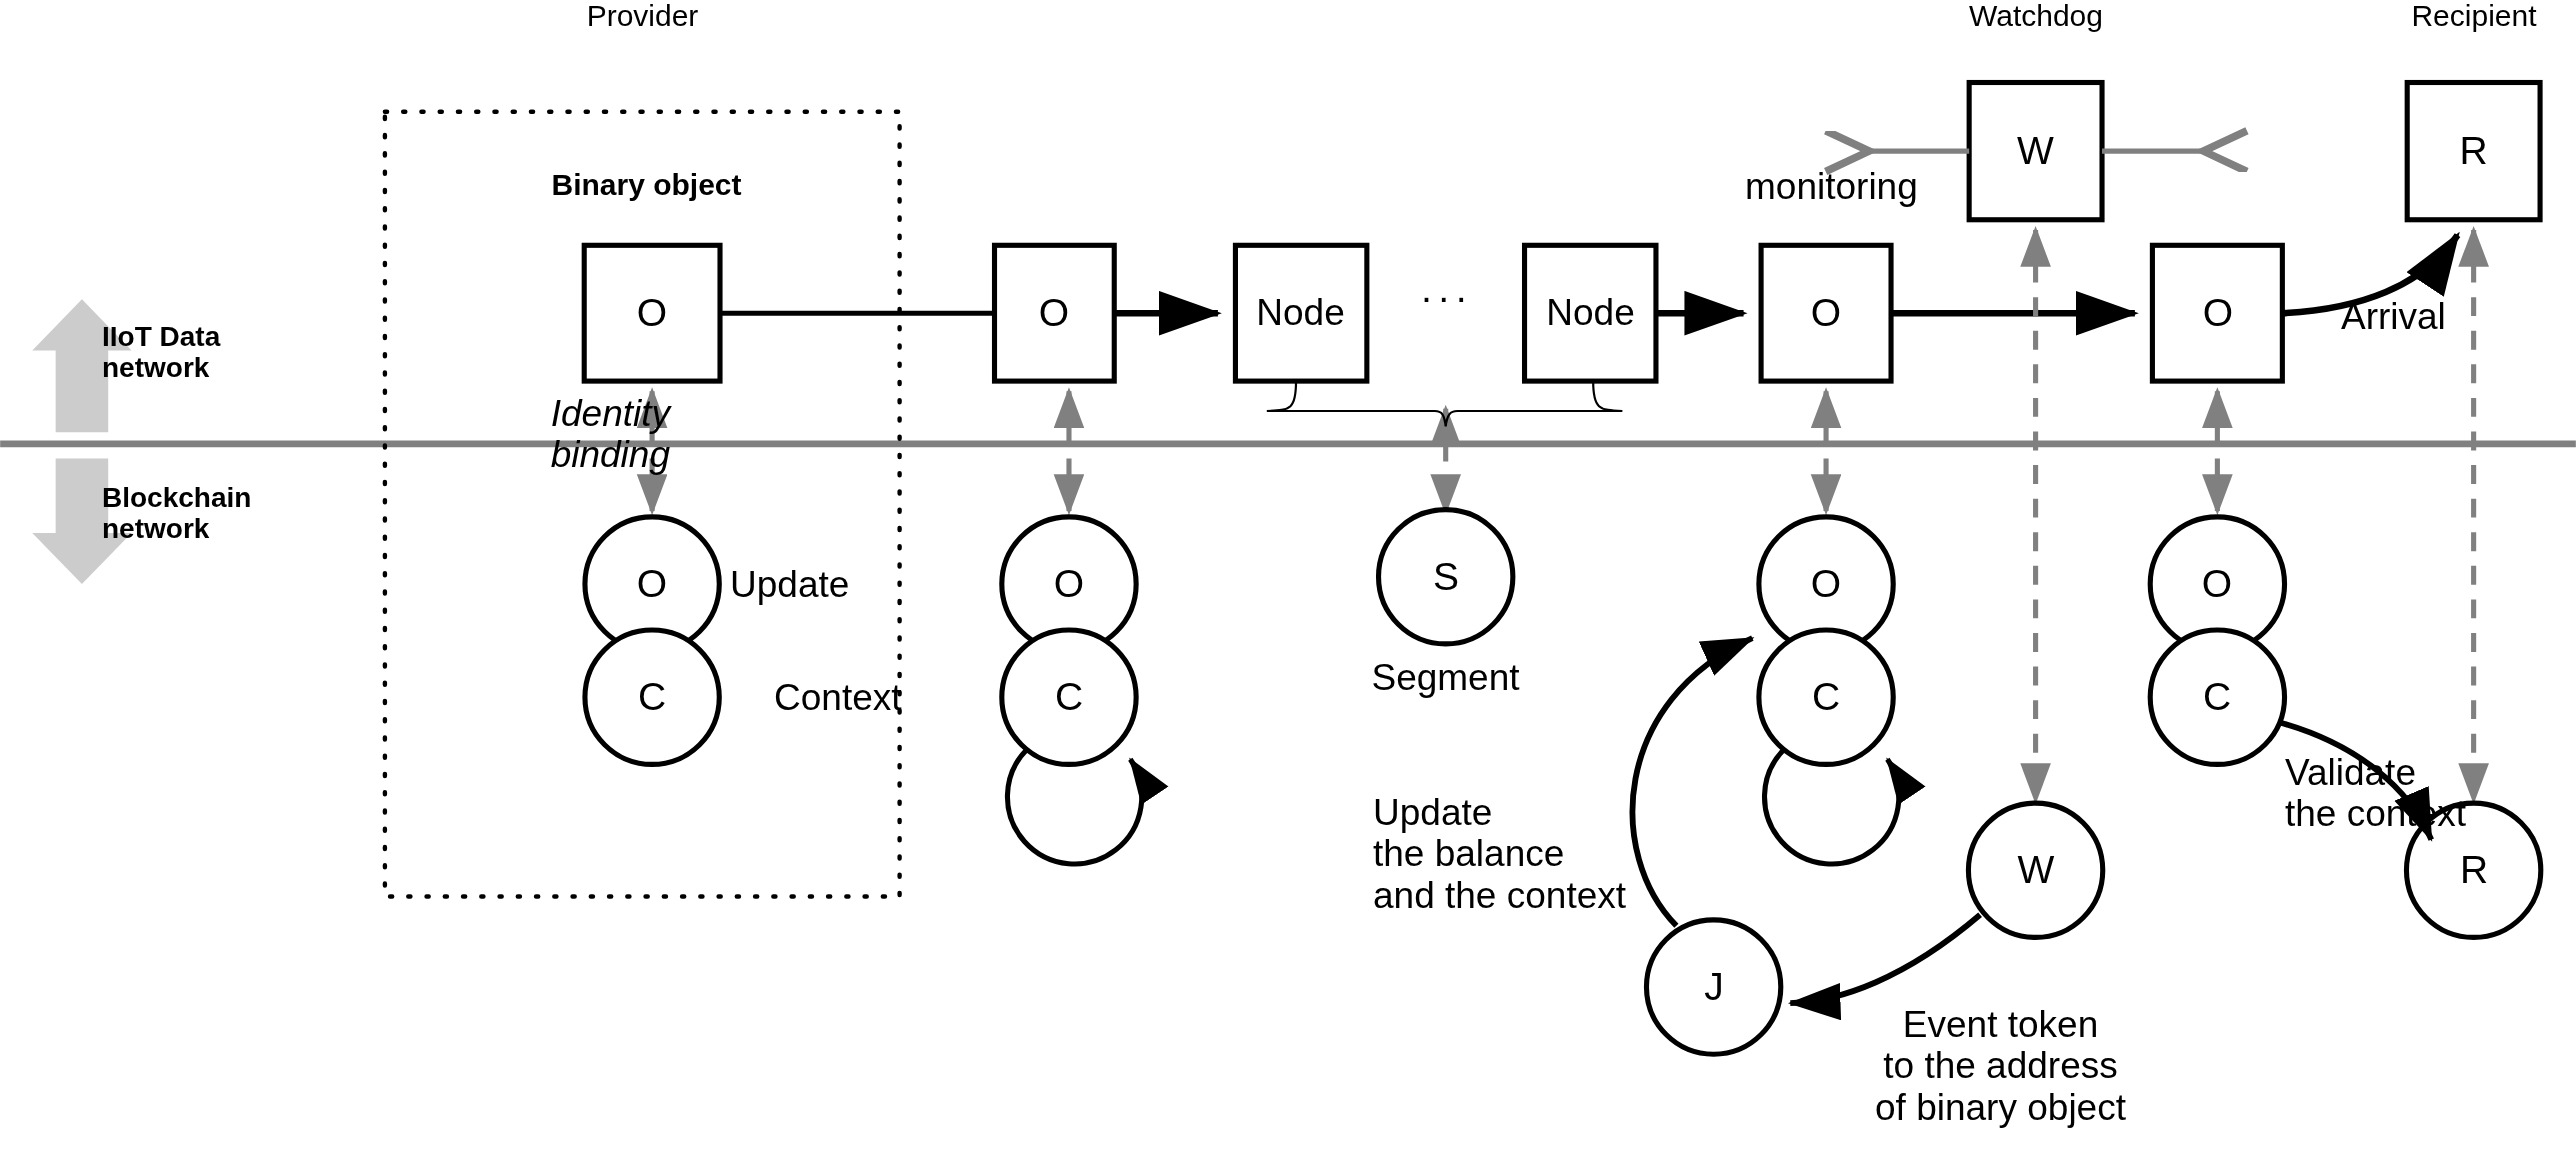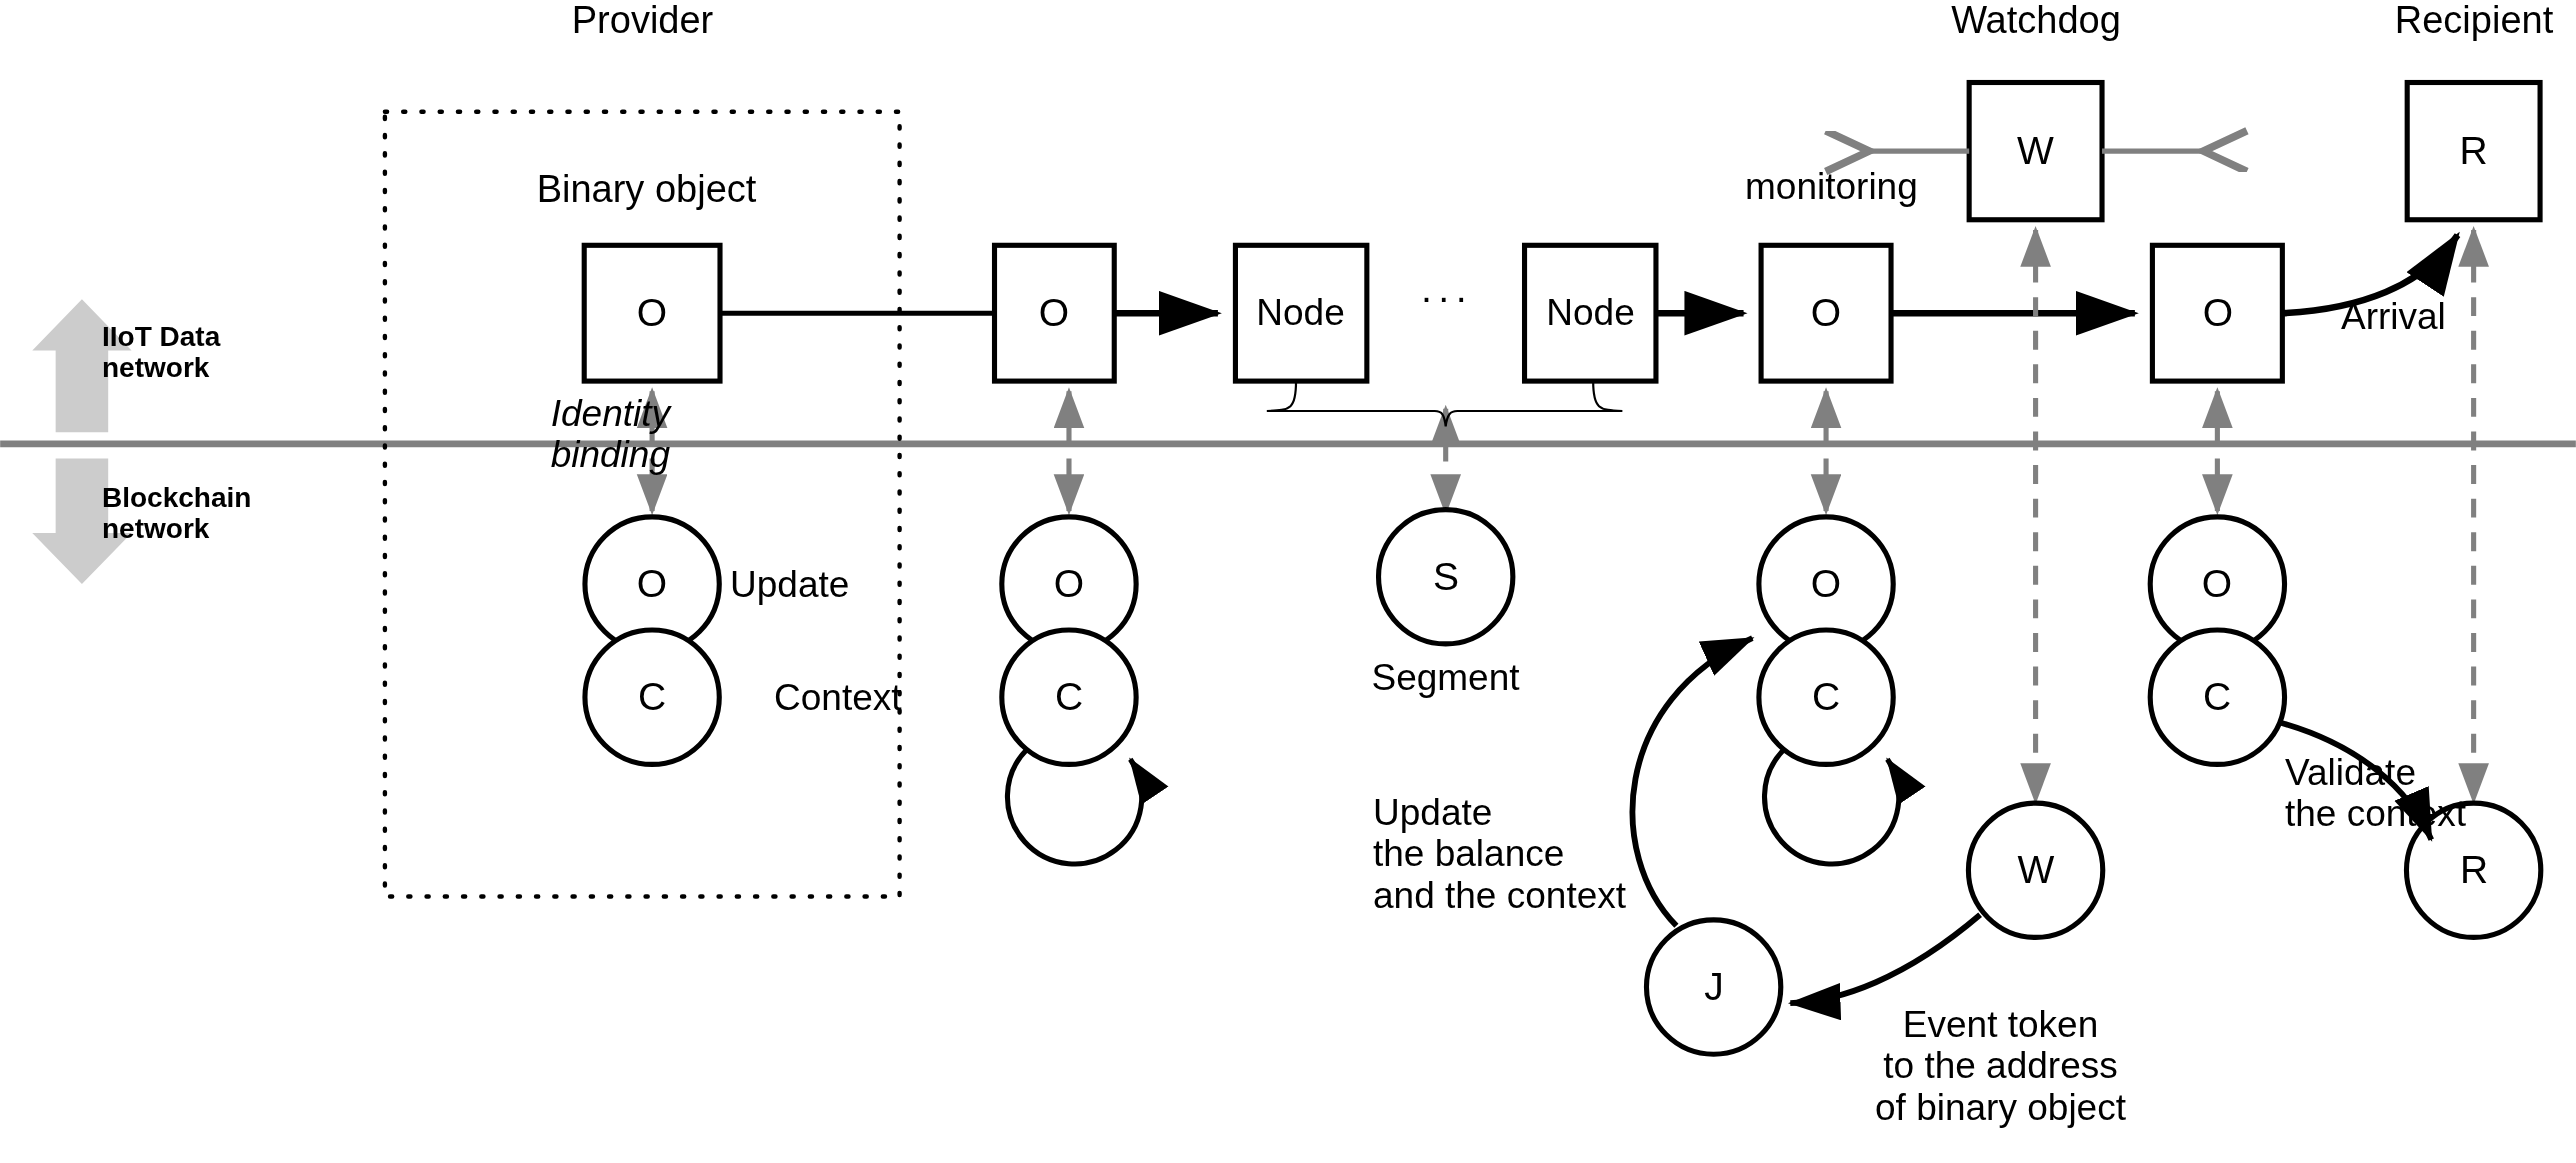--- a/index.html
+++ b/index.html
@@ -1,20 +1,20 @@
 <!DOCTYPE html>
 <html style="font-size:11.7px"><head>
 <meta charset="utf-8">
 <style>
   html,body{margin:0;padding:0;background:#fff;}
   body{font-family:"Liberation Sans",sans-serif;}
   #stage{position:relative;width:2576px;height:1163px;background:#fff;overflow:hidden;}
   svg.layer{position:absolute;left:0;top:0;width:2576px;height:1163px;}
   .lbl{position:absolute;color:#000;font-family:"Liberation Sans",sans-serif;white-space:pre;line-height:1.12;}
-  .t-title{font-size:38px;}
+  .t-title{font-size:30px;}
   .t-small{font-size:37px;}
   .t-bold{font-size:28px;font-weight:bold;}
   .t-node{font-size:37px;}
   .t-glyph{font-size:39px;}
   .ctr{text-align:center;}
 </style>
 </head>
 <body>
 
 <div id="stage">
@@ -94,21 +94,21 @@
     <circle cx="2347" cy="1352" r="92" fill="#fff" stroke="#000" stroke-width="7"></circle>
     <circle cx="2788" cy="1192" r="92" fill="#fff" stroke="#000" stroke-width="7"></circle>
     <circle cx="3388" cy="1192" r="92" fill="#fff" stroke="#000" stroke-width="7"></circle>
 
     <path d="M2296,1268 C2200,1170 2208,960 2400,874" fill="none" stroke="#000" stroke-width="8" marker-end="url(#ahBlack)"></path>
     <path d="M2712,1253 C2610,1340 2520,1372 2452,1374" fill="none" stroke="#000" stroke-width="8" marker-end="url(#ahBlack)"></path>
     <path d="M3124,990 C3230,1020 3300,1080 3330,1150" fill="none" stroke="#000" stroke-width="8" marker-end="url(#ahBlack)"></path>
   </svg>
 
   <div class="lbl t-title ctr" style="left:385px;top:-1.5px;width:515px;">Provider</div>
-  <div class="lbl t-title ctr" style="left:475px;top:168px;width:343px;">Binary object</div>
+  <div class="lbl t-title ctr" style="left:475px;top:168px;width:343px;font-weight:bold;">Binary object</div>
   <div class="lbl t-title ctr" style="left:1919px;top:-1.5px;width:234px;">Watchdog</div>
   <div class="lbl t-title ctr" style="left:2357px;top:-1.5px;width:234px;">Recipient</div>
 
   <div class="lbl t-bold" style="left:102px;top:321px;width:307px;">IIoT Data
 network</div>
   <div class="lbl t-bold" style="left:102px;top:482px;width:307px;">Blockchain
 network</div>
 
   <div class="lbl t-glyph ctr" style="left:584px;top:291px;width:136px;">O</div>
   <div class="lbl t-glyph ctr" style="left:994px;top:291px;width:120px;">O</div>

